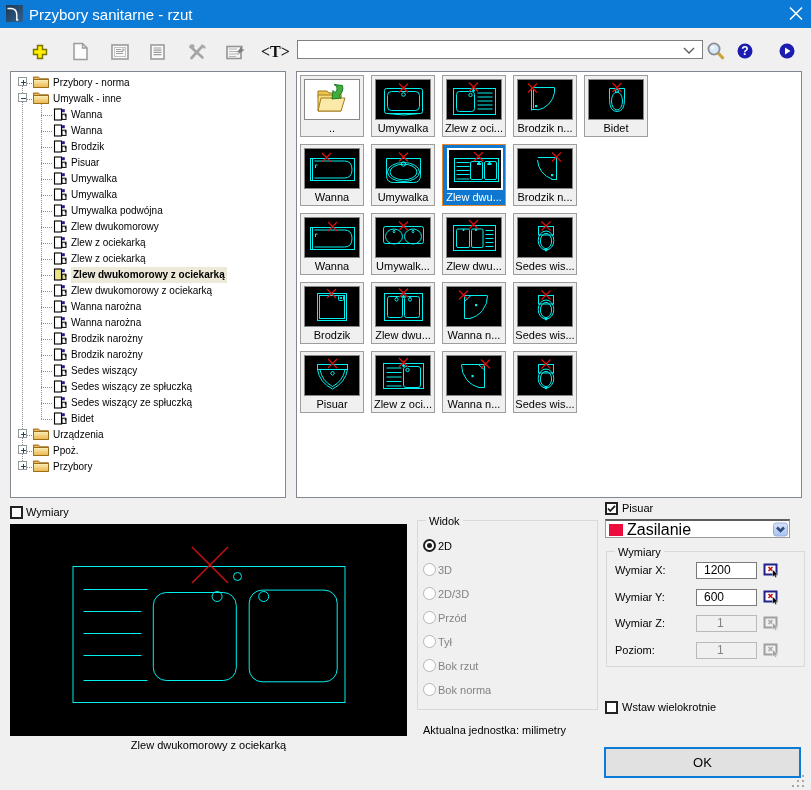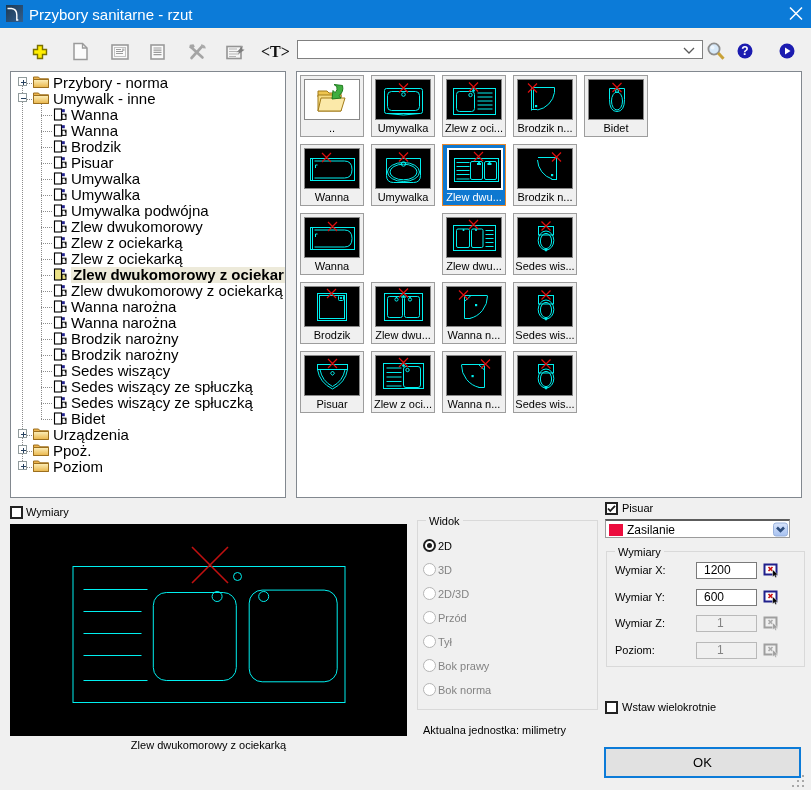--- a/index.html
+++ b/index.html
@@ -2,21 +2,21 @@
 <html><head>
 <meta charset="utf-8">
 <style>
 * { margin:0; padding:0; box-sizing:border-box; }
 html,body { width:811px; height:790px; }
 body { font-family:"Liberation Sans", sans-serif; background:#f0f0f0; position:relative; overflow:hidden; }
 .abs { position:absolute; }
 .titlebar { left:0; top:0; width:811px; height:28px; background:#0c7bd8; }
 .title-txt { left:29px; top:6px; color:#fff; font-size:15px; }
 .panel { background:#fff; border:1px solid #82888f; }
-.tree { left:10px; top:71px; width:276px; height:427px; font-size:15px; color:#000; overflow:hidden; }
+.tree { left:10px; top:71px; width:276px; height:427px; font-size:10px; color:#000; overflow:hidden; }
 .trow { position:absolute; height:16px; line-height:16px; white-space:nowrap; }
 .vdot { position:absolute; width:1px; background-image:repeating-linear-gradient(to bottom,#8c8c8c 0 1px,transparent 1px 2px); }
 .hdot { position:absolute; height:1px; background-image:repeating-linear-gradient(to right,#8c8c8c 0 1px,transparent 1px 2px); }
 .ebox { position:absolute; width:9px; height:9px; background:#fff; border:1px solid #919b9c; }
 .ebox i { position:absolute; background:#27415f; }
 .grid { left:296px; top:71px; width:506px; height:427px; }
 .cell { position:absolute; width:64px; height:62px; border:1px solid #9d9d9d; background:#f0f0f0; }
 .cell .thumb { position:absolute; left:3px; top:3px; width:56px; height:41px; background:#000; border:1px solid #888; }
 .cell .lbl { position:absolute; left:0; top:44px; width:100%; height:16px; line-height:16px; text-align:center; font-size:11px; color:#000; overflow:hidden; }
 .cell.sel { border:1px solid #e8882c; background:#0e78d0; }
@@ -335,21 +335,21 @@
 <svg class="abs" style="left:22px;top:387px" width="16" height="13" viewBox="0 0 16 13">
       <path d="M0.5 2 h5 l1.5 1.8 h8.5 v8.7 h-15 z" fill="#ecb34d" stroke="#9c6f1e" stroke-width="1"></path>
       <path d="M0.5 4.5 h15 v8 h-15 z" fill="url(#fg24)" stroke="#9c6f1e" stroke-width="1"></path>
       <defs>
         <linearGradient id="fg24" x1="0" y1="0" x2="0" y2="1">
           <stop offset="0" stop-color="#fdf0bb"></stop>
           <stop offset="1" stop-color="#e9b54a"></stop>
         </linearGradient>
       </defs>
     </svg>
-<div class="trow" style="left:42px;top:387px">Poziom</div>
+<div class="trow" style="left:42px;top:387px">Przybory</div>
 </div>
 
 <div class="abs panel grid" id="gridpanel">
 <div class="cell" style="left:3px;top:3px">
       <div class="thumb" style="background:#fff">
         <svg width="34" height="32" viewBox="0 0 34 32" style="position:absolute;left:10px;top:3px">
 <path d="M3 8 h9 l2 2 h12 v4 H3 z" fill="#efc54f" stroke="#a17a18" stroke-width="1"></path>
 <path d="M3 12 h23 v16 H3 z" fill="#f7dc82" stroke="#a17a18" stroke-width="1"></path>
 <path d="M6 15 h24 l-4 13 H3 z" fill="#fbe9a9" stroke="#a17a18" stroke-width="1"></path>
 <path d="M19 1.5 l8.5 1 q1.5 6.5 -3.5 10 l2 2.5 l-9 1 l1-8.5 l2.2 2.2 q2.8-2.8 1.6-6 z" fill="#3fae3f" stroke="#1e7a1e" stroke-width="1"></path>
@@ -474,20 +474,34 @@
           <g fill="none" stroke="#00efef" stroke-width="1" transform="translate(0.5,0.5)">
             <rect x="5" y="9" width="44" height="22"></rect>
             <path d="M7 9v22"></path>
             <path d="M9 11.5 H39 Q46.5 11.5 46.5 20 Q46.5 28.5 39 28.5 H9"></path>
             <path d="M10 15.5v3M10 15.5h2"></path>
             <path d="M22.5 3.5L31.5 12.5M22.5 12.5L31.5 3.5" stroke="#dd0f0f" stroke-width="1.2" fill="none"></path>
           </g>
         </svg>
       </div>
       <div class="lbl">Wanna</div>
+    </div>
+<div class="cell" style="left:74px;top:141px">
+      <div class="thumb">
+        <svg width="54" height="39" viewBox="0 0 54 39" style="position:absolute;left:0;top:0">
+          <g fill="none" stroke="#00efef" stroke-width="1" transform="translate(0.5,0.5)">
+            <rect x="7" y="8" width="40" height="17" rx="2"></rect>
+            <ellipse cx="17.5" cy="18" rx="8.5" ry="7.5"></ellipse>
+            <ellipse cx="36.5" cy="18" rx="8.5" ry="7.5"></ellipse>
+            <path d="M17.5 11.5 q-2 1.5 0 3 q2-1.5 0-3M36.5 11.5 q-2 1.5 0 3 q2-1.5 0-3" stroke-width="1"></path>
+            <path d="M22.5 3.0L31.5 12.0M22.5 12.0L31.5 3.0" stroke="#dd0f0f" stroke-width="1.2" fill="none"></path>
+          </g>
+        </svg>
+      </div>
+      <div class="lbl">Umywalk...</div>
     </div>
 <div class="cell" style="left:145px;top:141px">
       <div class="thumb">
         <svg width="54" height="39" viewBox="0 0 54 39" style="position:absolute;left:0;top:0">
           <g fill="none" stroke="#00efef" stroke-width="1" transform="translate(0.5,0.5)">
             <rect x="6" y="7" width="42" height="25"></rect>
             <rect x="9" y="10.5" width="13" height="18.5" rx="1.5"></rect>
             <rect x="24" y="10.5" width="11.5" height="18.5" rx="1.5"></rect>
             <path d="M38 12h8M38 16h8M38 20h8M38 24h8M38 28h8"></path>
             <path d="M16 10.5v2M28.5 10.5v2" stroke-width="1.6"></path>
@@ -654,33 +668,33 @@
 <div class="lab13" style="left:438px;top:540px">2D</div>
 <div class="radio" style="left:423px;top:563px;border-color:#b5b5b5"></div>
 <div class="lab13 grey" style="left:438px;top:564px">3D</div>
 <div class="radio" style="left:423px;top:587px;border-color:#b5b5b5"></div>
 <div class="lab13 grey" style="left:438px;top:588px">2D/3D</div>
 <div class="radio" style="left:423px;top:611px;border-color:#b5b5b5"></div>
 <div class="lab13 grey" style="left:438px;top:612px">Przód</div>
 <div class="radio" style="left:423px;top:635px;border-color:#b5b5b5"></div>
 <div class="lab13 grey" style="left:438px;top:636px">Tył</div>
 <div class="radio" style="left:423px;top:659px;border-color:#b5b5b5"></div>
-<div class="lab13 grey" style="left:438px;top:660px">Bok prawy</div>
+<div class="lab13 grey" style="left:438px;top:660px">Bok rzut</div>
 <div class="radio" style="left:423px;top:683px;border-color:#b5b5b5"></div>
 <div class="lab13 grey" style="left:438px;top:684px">Bok norma</div>
 <div class="lab13" style="left:423px;top:724px">Aktualna jednostka: milimetry</div>
 <div class="cb" style="left:605px;top:502px">
     <svg width="13" height="13" viewBox="0 0 13 13" style="position:absolute;left:-2px;top:-2px">
       <path d="M3 6.5 L5.3 9 L10 3.8" fill="none" stroke="#1a1a1a" stroke-width="1.8"></path>
     </svg>
   </div>
 <div class="lab13" style="left:622px;top:502px">Pisuar</div>
 <div class="abs" style="left:605px;top:519px;width:185px;height:19px;background:#fff;border:1px solid #9b9b9b;border-top:2px solid #5c5c5c">
 <div style="position:absolute;left:3px;top:3px;width:14px;height:12px;background:#ec0d3e"></div>
-<div style="position:absolute;left:21px;top:2px;font-size:12px;line-height:14px;color:#000">Zasilanie</div>
+<div style="position:absolute;left:21px;top:2px;font-size:16px;line-height:14px;color:#000">Zasilanie</div>
 <svg width="15" height="15" viewBox="0 0 15 14" style="position:absolute;left:167px;top:1px">
       <defs>
         <linearGradient id="cbg" x1="0" y1="0" x2="0" y2="1">
           <stop offset="0" stop-color="#d8e4fb"></stop>
           <stop offset="1" stop-color="#a6c1f0"></stop>
         </linearGradient>
       </defs>
       <rect x="0.5" y="0.5" width="14" height="13" rx="2.5" fill="url(#cbg)" stroke="#98b1dc" stroke-width="1"></rect>
       <path d="M4 5 L7.5 8.5 L11 5" fill="none" stroke="#2c4c7c" stroke-width="2.6"></path>
     </svg>

